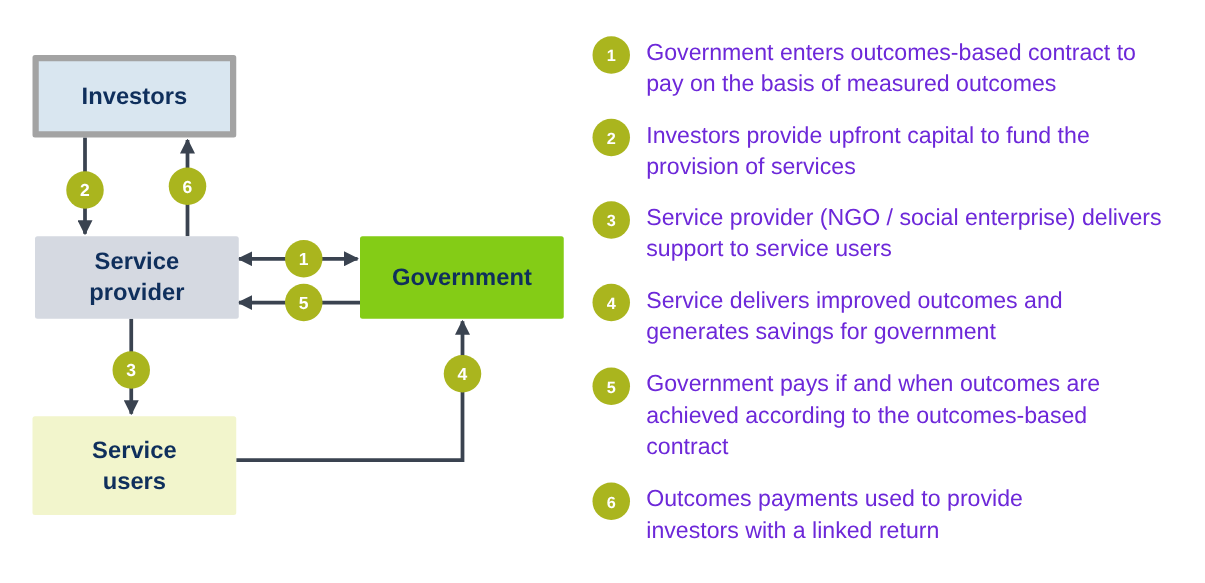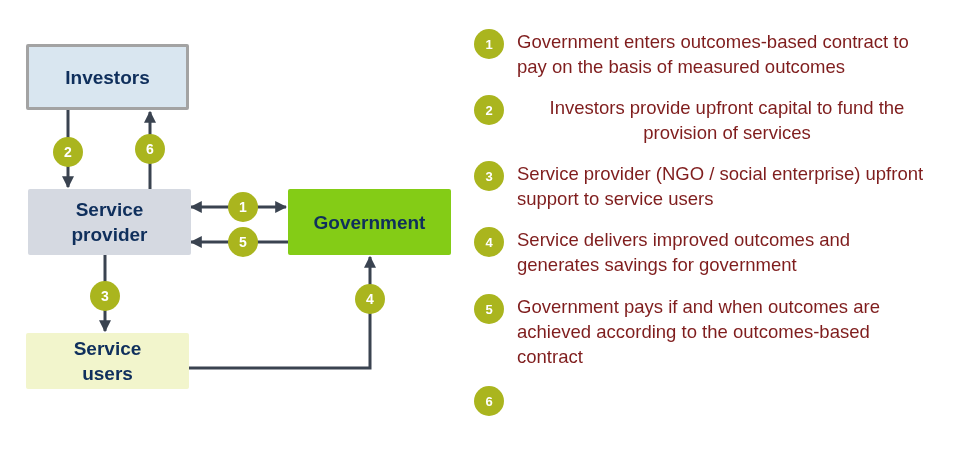--- a/index.html
+++ b/index.html
@@ -1,33 +1,33 @@
 <!DOCTYPE html>
 <html><head>
 <meta charset="utf-8">
 <style>
   html, body { margin: 0; padding: 0; background: #ffffff; }
   body { width: 964px; height: 466px; position: relative; overflow: hidden;
          font-family: "Liberation Sans", sans-serif; }
   .box { position: absolute; display: flex; align-items: center; justify-content: center;
          text-align: center; color: #0f2f5c; font-weight: bold; font-size: 19px;
          line-height: 25px; border-radius: 2px; }
-  #investors { left: 26px; top: 44px; width: 163px; height: 66px; background: #d9e6f0; border: 3px solid #a3a3a3; box-sizing: border-box; }
+  #investors { left: 26px; top: 44px; width: 163px; height: 66px; background: #d9e6f0; border: 5px solid #a3a3a3; box-sizing: border-box; }
   #provider  { left: 28px; top: 189px; width: 163px; height: 66px; background: #d5d9e1; }
   #government{ left: 288px; top: 189px; width: 163px; height: 66px; background: #84cc16; }
-  #users     { left: 26px; top: 333px; width: 163px; height: 56px; background: #f2f5cc; }
+  #users     { left: 26px; top: 333px; width: 163px; height: 79px; background: #f2f5cc; }
   svg#arrows { position: absolute; left: 0; top: 0; width: 964px; height: 466px; }
   .badge { position: absolute; width: 30px; height: 30px; border-radius: 50%;
            background: #aab51e; color: #ffffff; font-weight: bold; font-size: 14px;
            display: flex; align-items: center; justify-content: center; }
   .legend-item { position: absolute; left: 474px; display: flex; }
   .legend-item .lbadge { width: 30px; height: 30px; border-radius: 50%; background: #aab51e;
            color: #fff; font-weight: bold; font-size: 13px; display: flex; align-items: center;
            justify-content: center; flex: none; margin-top: 0px; }
-  .legend-item .ltext { margin-left: 13px; color: #7f1d1d; font-size: 18.5px; line-height: 25px;
+  .legend-item .ltext { margin-left: 13px; color: #6d28d9; font-size: 18.5px; line-height: 25px;
            width: 440px; margin-top: 0px; }
 </style>
 </head>
 <body>
 
 <svg id="arrows">
   <defs>
     <marker id="ah" viewBox="0 0 10 10" refX="9" refY="5" markerWidth="4" markerHeight="4" orient="auto-start-reverse">
       <path d="M0,0 L10,5 L0,10 z" fill="#3a4350"></path>
     </marker>
@@ -59,29 +59,30 @@
 <div class="badge" style="left:228px;top:227px;">5</div>
 <div class="badge" style="left:90px;top:281px;">3</div>
 <div class="badge" style="left:355px;top:284px;">4</div>
 
 <div class="legend-item" style="top:29px;">
   <div class="lbadge">1</div>
   <div class="ltext" style="width:420px;">Government enters outcomes-based contract to pay on the basis of measured outcomes</div>
 </div>
 <div class="legend-item" style="top:95px;">
   <div class="lbadge">2</div>
-  <div class="ltext" style="width:420px;text-align:center;">Investors provide upfront capital to fund the provision of services</div>
+  <div class="ltext" style="width:420px;">Investors provide upfront capital to fund the provision of services</div>
 </div>
 <div class="legend-item" style="top:161px;">
   <div class="lbadge">3</div>
-  <div class="ltext" style="width:420px;">Service provider (NGO / social enterprise) upfront support to service users</div>
+  <div class="ltext" style="width:420px;">Service provider (NGO / social enterprise) delivers support to service users</div>
 </div>
 <div class="legend-item" style="top:227px;">
   <div class="lbadge">4</div>
   <div class="ltext" style="width:400px;">Service delivers improved outcomes and generates savings for government</div>
 </div>
 <div class="legend-item" style="top:294px;">
   <div class="lbadge">5</div>
   <div class="ltext" style="width:420px;">Government pays if and when outcomes are achieved according to the outcomes-based contract</div>
 </div>
 <div class="legend-item" style="top:386px;">
   <div class="lbadge">6</div>
+  <div class="ltext" style="width:360px;">Outcomes payments used to provide investors with a linked return</div>
 </div>
 
 </body></html>

